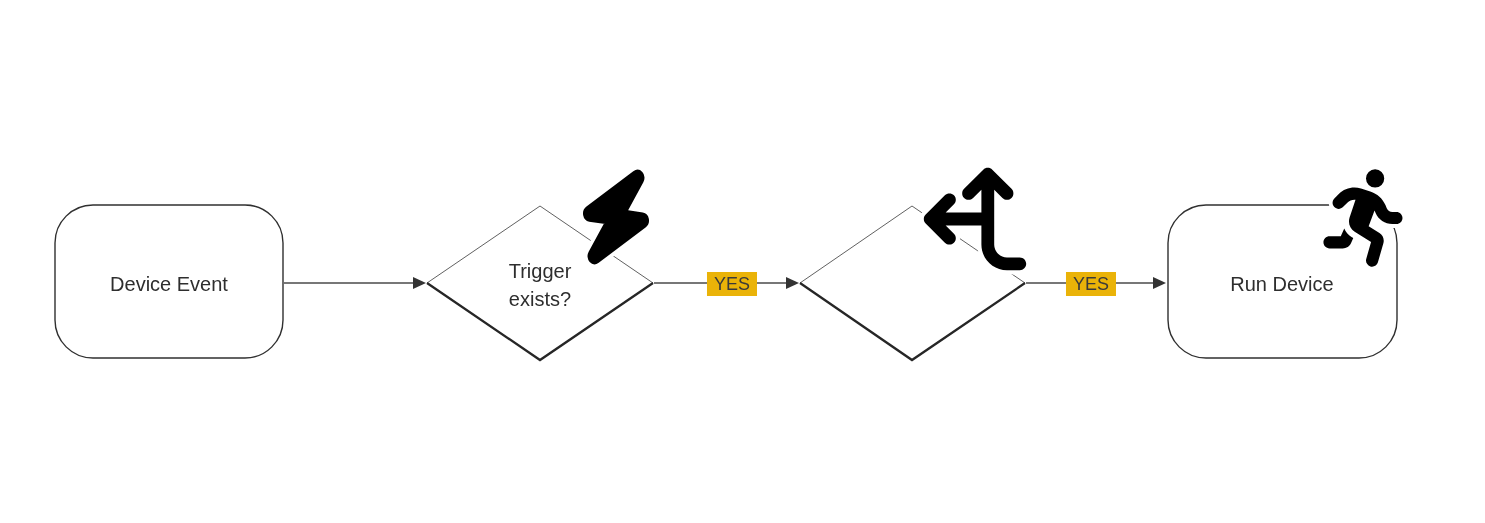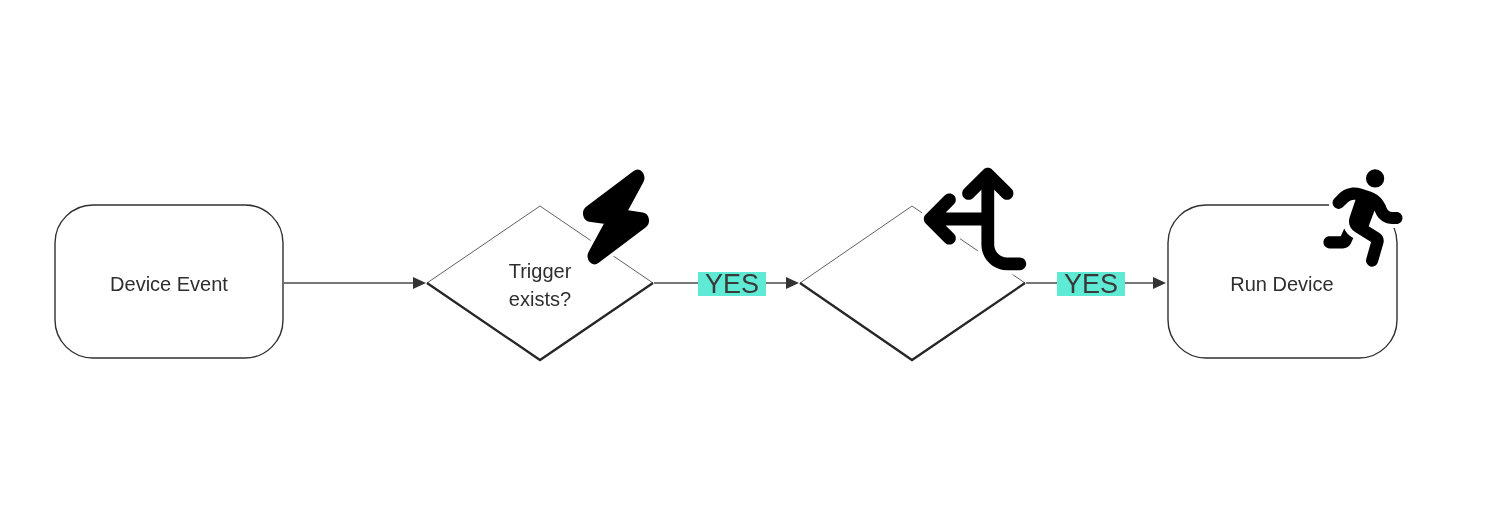--- a/index.html
+++ b/index.html
@@ -18,24 +18,24 @@
     font-size:20px;
     line-height:28px;
     color:#2e2e2e;
     text-align:center;
     white-space:pre-line;
     pointer-events:none;
   }
   .edge-label{
     position:absolute;
     transform:translate(-50%,-50%);
-    font-size:27px;
+    font-size:18px;
     line-height:24px;
     color:#3a3a3a;
-    background:#5eead4;
+    background:#eab308;
     padding:0 7px;
     white-space:nowrap;
     pointer-events:none;
   }
 </style>
 </head>
 <body>
 
 <div class="stage">
 

